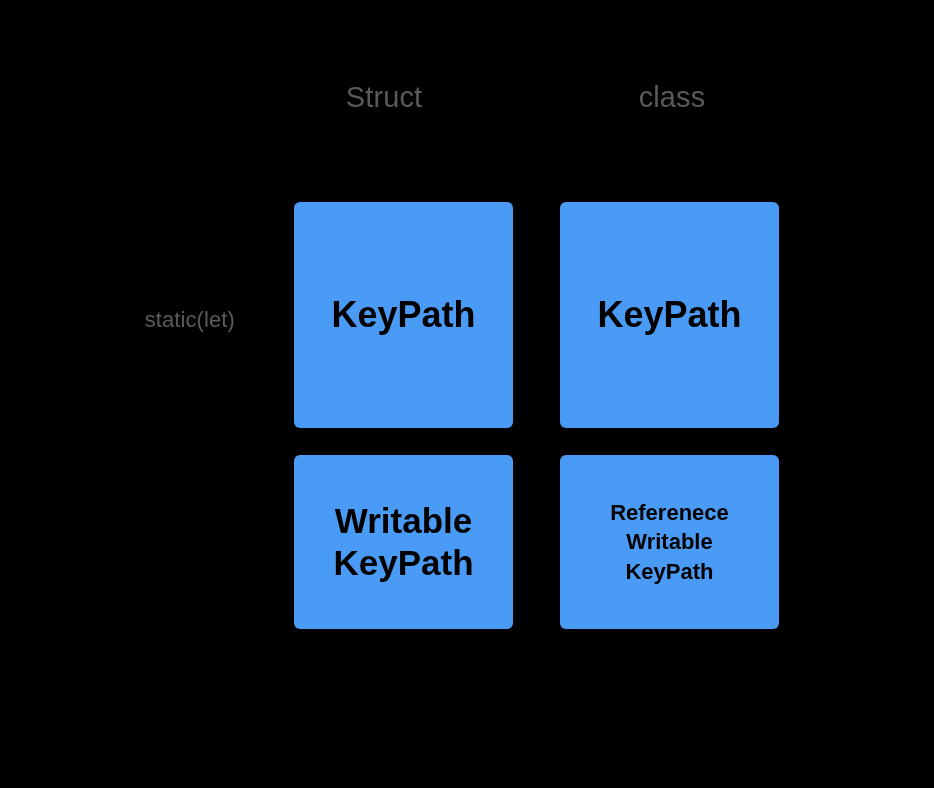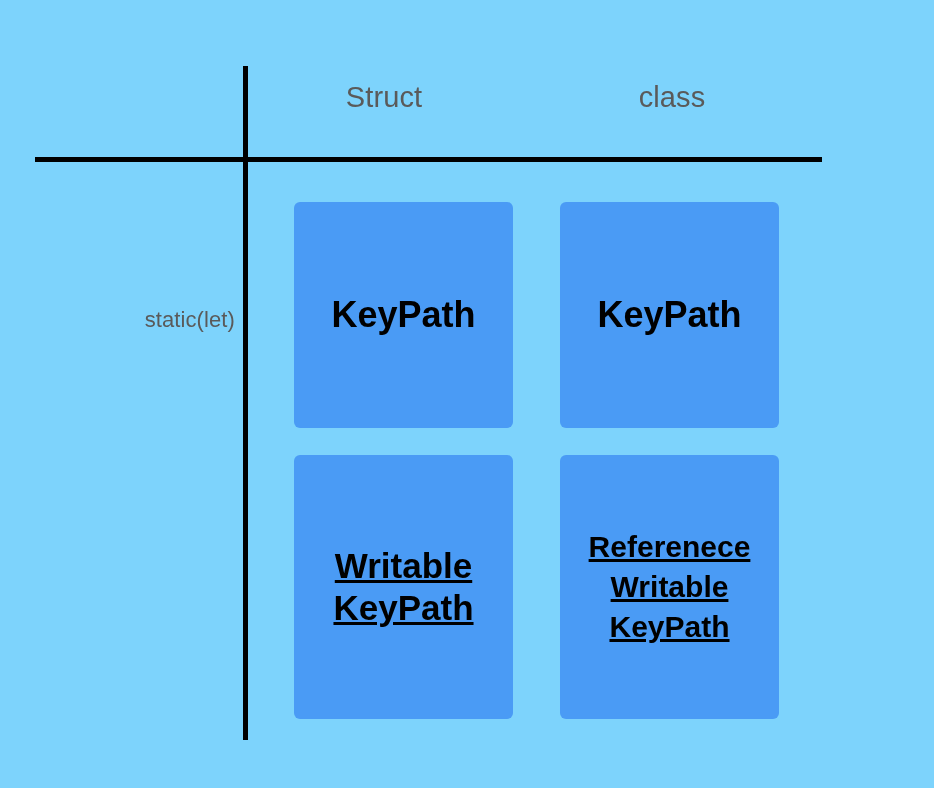--- a/index.html
+++ b/index.html
@@ -10,21 +10,21 @@
   }
   body {
     font-family: "Liberation Sans", sans-serif;
     -webkit-font-smoothing: antialiased;
   }
 
   #canvas {
     position: relative;
     width: 934px;
     height: 788px;
-    background: #7dd3fc;
+    background: #000000;
     overflow: hidden;
   }
 
   
   .axis-vertical {
     position: absolute;
     left: 243px;
     top: 66px;
     width: 5px;
     height: 674px;
@@ -87,29 +87,29 @@
   }
   .cell-label {
     display: block;
     width: 100%;
     text-align: center;
   }
 
   
   .cell.r0 { top: 202px; height: 226px; }
   
-  .cell.r1 { top: 455px; height: 264px; text-decoration: underline; }
+  .cell.r1 { top: 455px; height: 174px; }
   
   .cell.c0 { left: 294px; width: 219px; }
   
   .cell.c1 { left: 560px; width: 219px; }
 
   .cell .size-lg   { font-size: 36px; line-height: 1.18; }
   .cell .size-md   { font-size: 35px; line-height: 1.20; }
-  .cell .size-sm   { font-size: 30px; line-height: 1.33; }
+  .cell .size-sm   { font-size: 22px; line-height: 1.33; }
 </style>
 </head>
 <body>
 
 <div id="canvas">
 
   <div class="axis-vertical"></div>
   <div class="axis-horizontal"></div>
 
   <div class="col-header c0">Struct</div>

